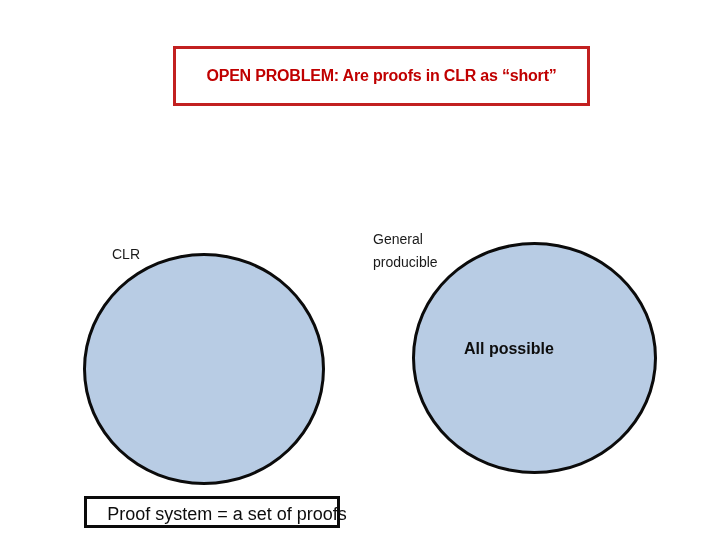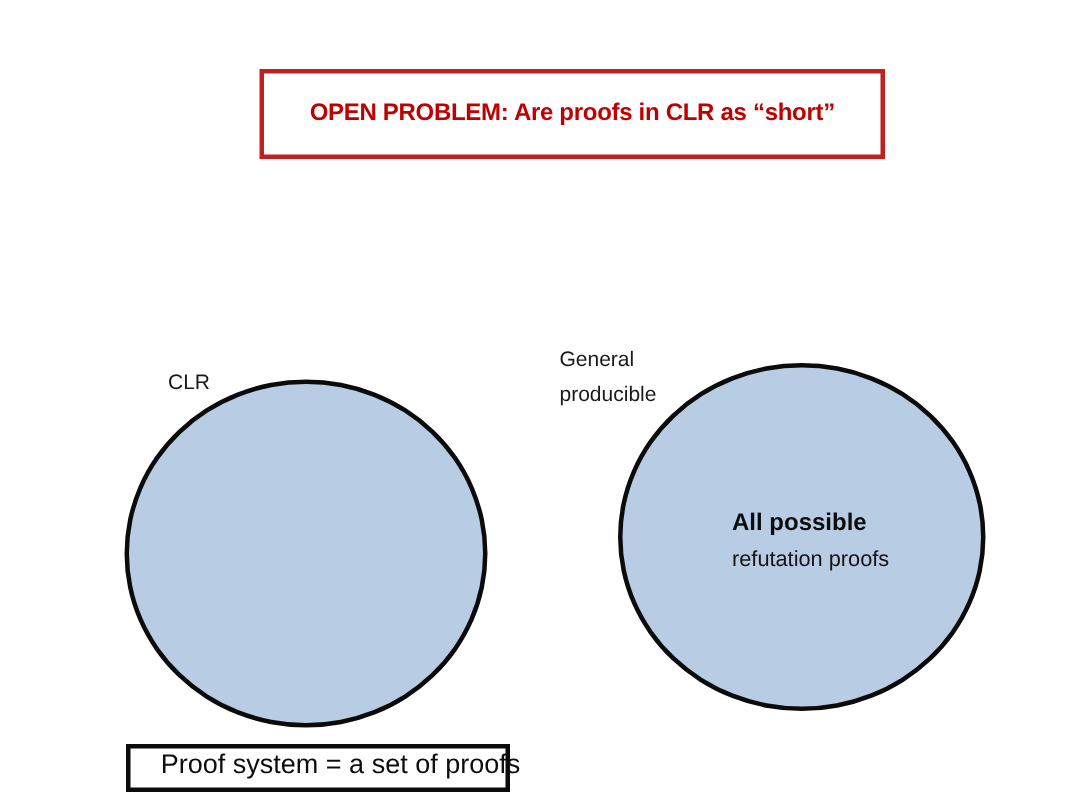--- a/index.html
+++ b/index.html
@@ -39,30 +39,30 @@
     white-space:nowrap;
   }
   .label-clr{left:112px;top:243px;}
   .label-gr{left:373px;top:228px;}
 
   .circle-text{
     position:absolute;font-size:15px;line-height:23px;color:#141414;
     white-space:nowrap;
   }
   .text-left{left:133px;top:348px;}
-  .text-right{left:488px;top:338px;font-size:14.5px;line-height:22px;}
+  .text-right{left:464px;top:338px;font-size:14.5px;line-height:22px;}
   .text-right .heading{
     font-weight:bold;font-size:16px;line-height:22px;margin-bottom:2px;color:#0d0d0d;
   }
 
   
   .footer-box{
     position:absolute;left:84px;top:496px;width:256px;height:32px;
     box-sizing:border-box;border:3px solid #0b0b0b;background:#ffffff;
-    display:flex;align-items:flex-start;justify-content:center;padding-left:30px;
+    display:flex;align-items:flex-end;justify-content:center;padding-left:30px;
   }
   .footer-box span{font-size:18px;color:#0d0d0d;white-space:nowrap;}
 </style>
 </head>
 <body>
 
 <div class="slide">
 
   <div class="title-box">
     <div class="title-line">OPEN PROBLEM: Are proofs in CLR as “short”</div>
@@ -76,20 +76,19 @@
   <div class="circle-label label-gr">
     <div>General</div>
     <div>producible</div>
   </div>
 
   <div class="circle-text text-left">
   </div>
 
   <div class="circle-text text-right">
     <div class="heading">All possible</div>
-    <div>refutation proofs</div>
   </div>
 
   <div class="footer-box">
     <span>Proof system = a set of proofs</span>
   </div>
 
 </div>
 
 </body></html>

